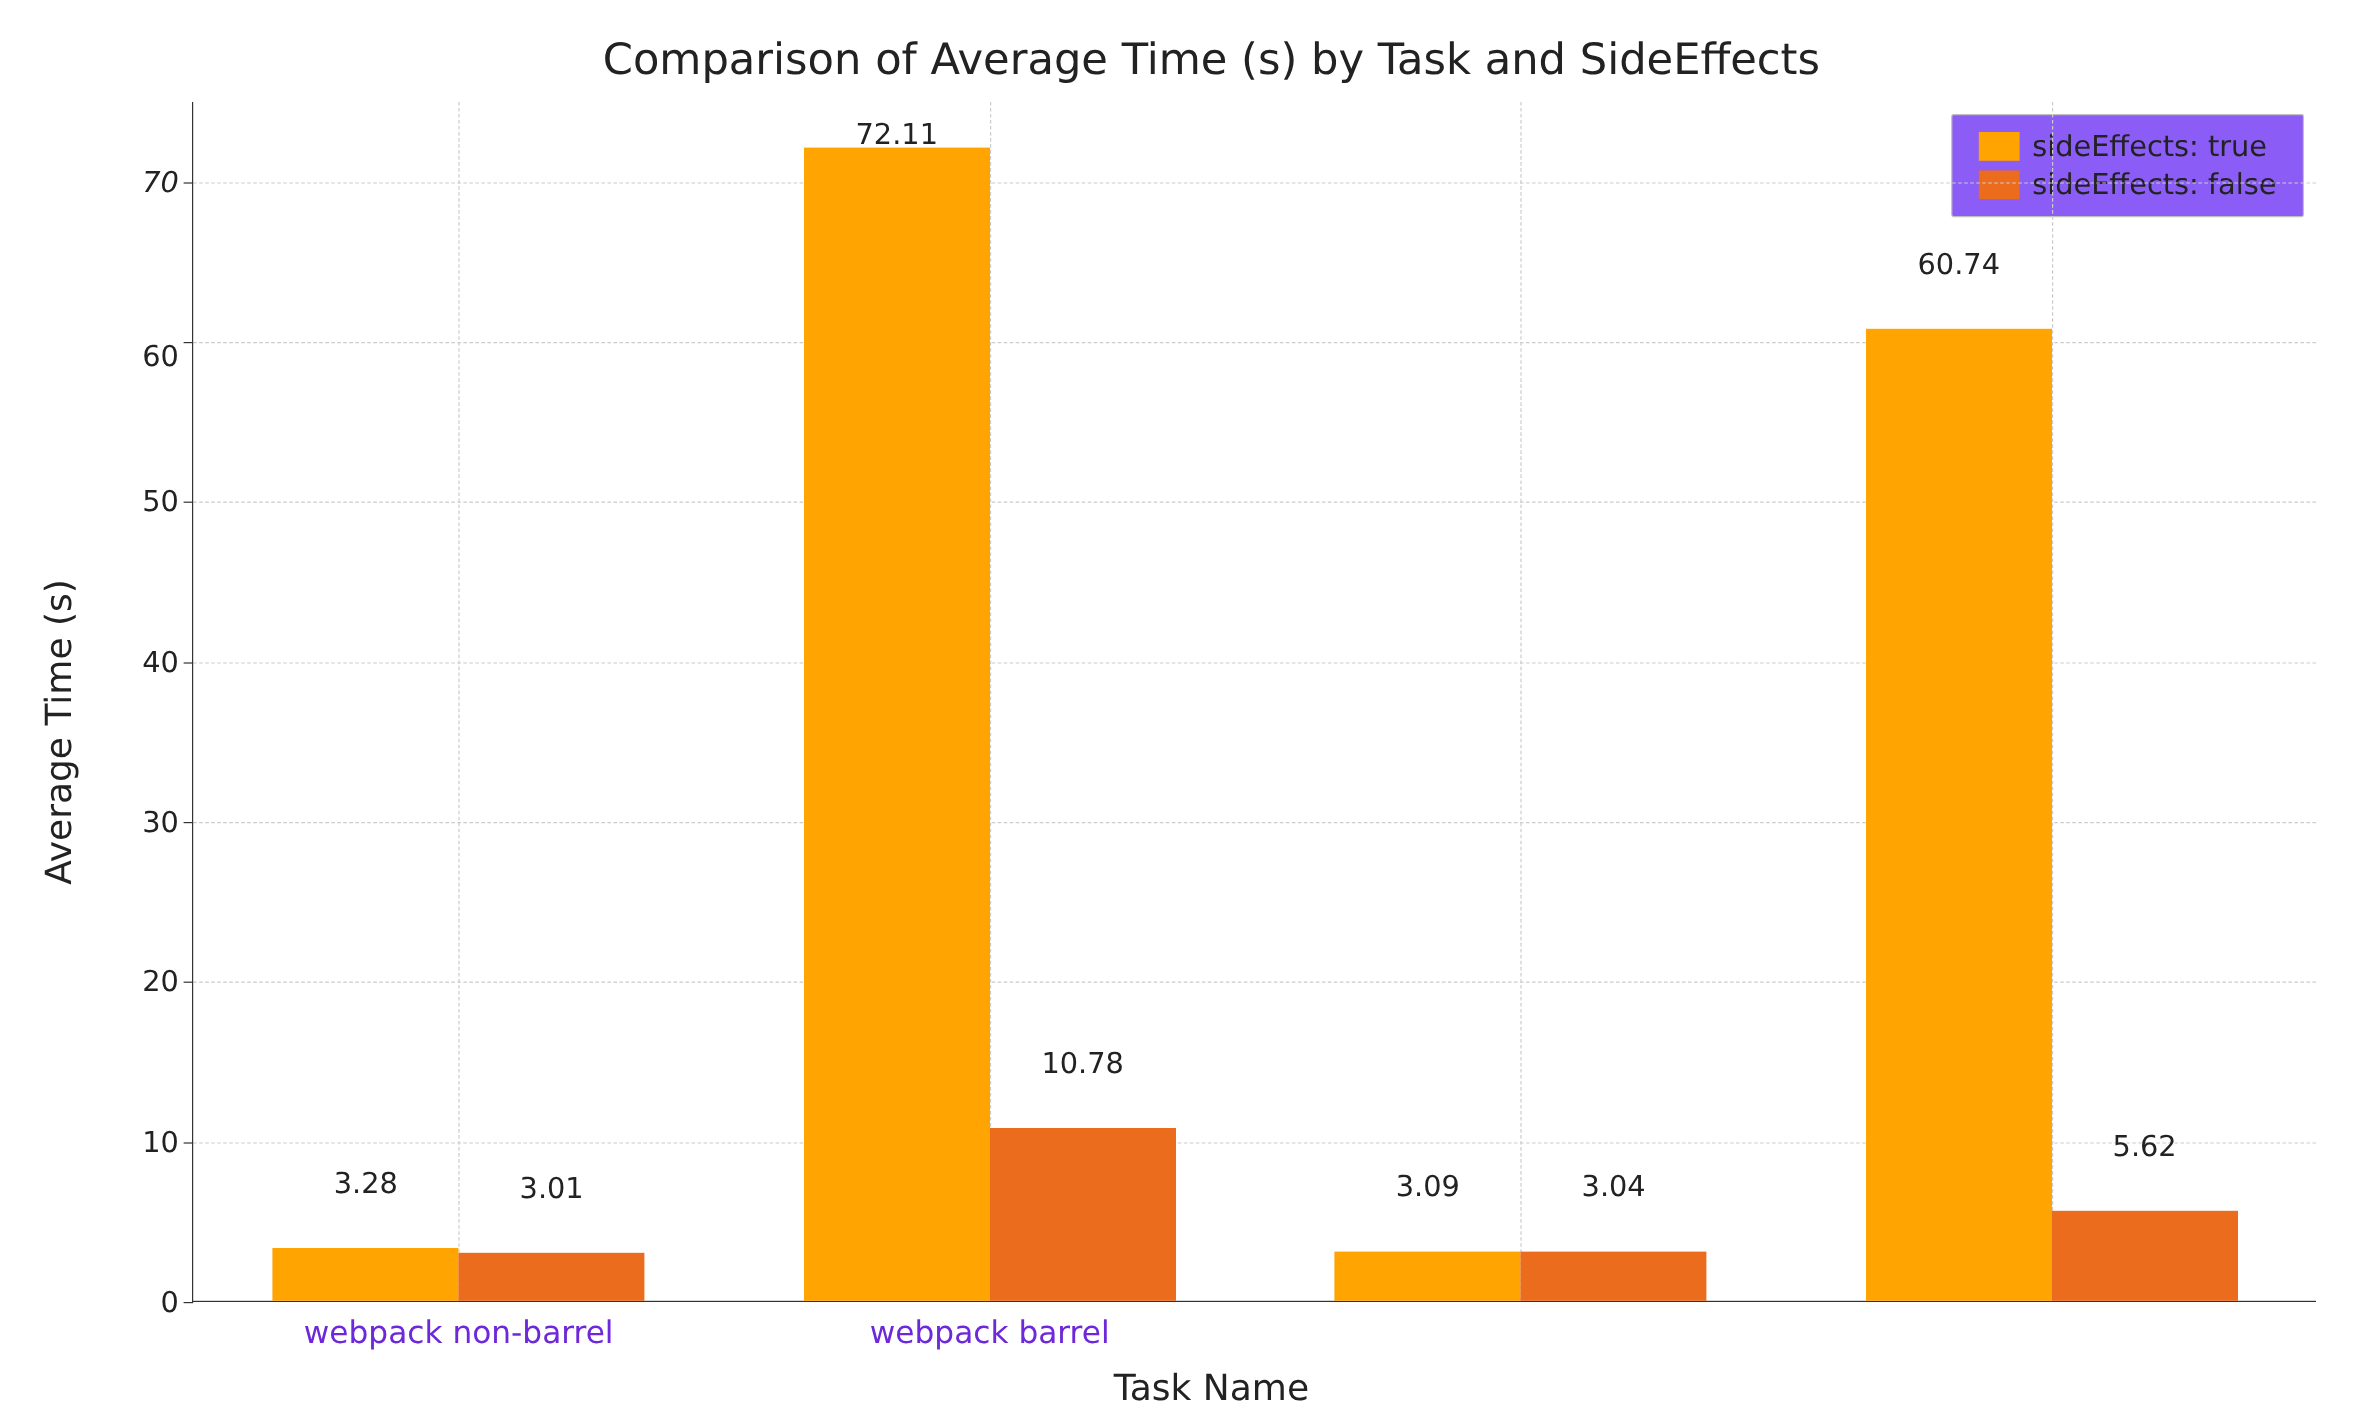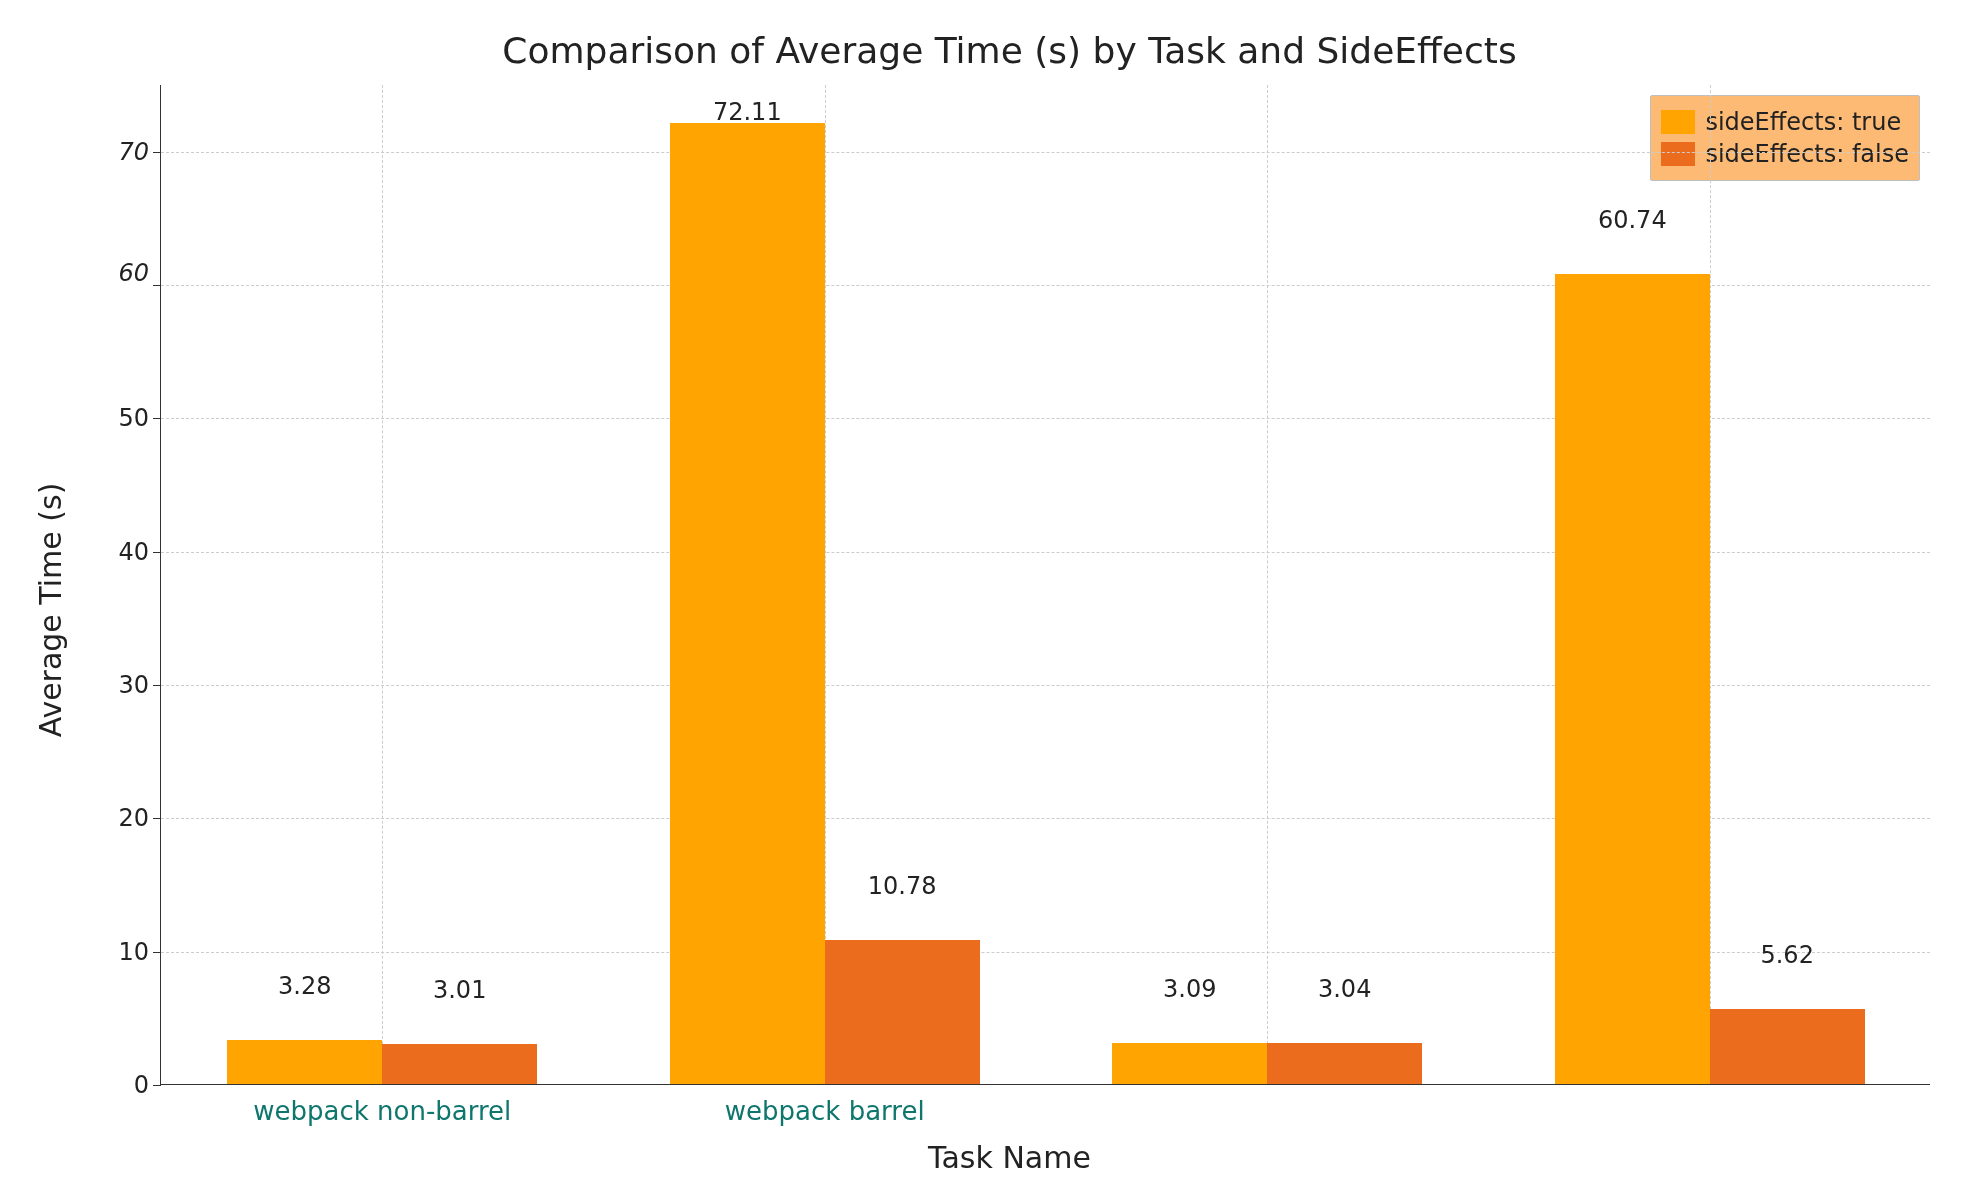--- a/index.html
+++ b/index.html
@@ -58,21 +58,21 @@
     position: absolute;
     left: -8px;
     width: 8px;
     border-top: 1.5px solid #333;
   }
   .x-cat-label {
     position: absolute;
     top: 100%;
     padding-top: 12px;
     font-size: 26px;
-    color: #0f766e;
+    color: #6d28d9;
     transform: translateX(-50%);
     white-space: nowrap;
   }
   .xlabel {
     position: absolute;
     bottom: 25px;
     width: 100%;
     text-align: center;
     font-size: 30px;
     color: #222;
@@ -95,24 +95,24 @@
     font-size: 24px;
     color: #222;
     transform: translate(-50%, -100%);
     padding-bottom: 6px;
     white-space: nowrap;
   }
   .legend {
     position: absolute;
     right: 10px;
     top: 10px;
-    background: #fdba74;
+    background: #8b5cf6;
     border: 1.5px solid #bfbfbf;
     border-radius: 2px;
-    padding: 10px 10px;
+    padding: 10px 22px;
     font-size: 24px;
     color: #222;
   }
   .legend-row {
     display: flex;
     align-items: center;
     gap: 10px;
     padding: 2px 0;
   }
   .legend-swatch {
@@ -150,21 +150,21 @@
       <div class="grid-line-h" style="top: 600px;"></div>
       <div class="y-tick" style="top: 600px;">30</div>
       <div class="y-tick-mark" style="top: 600px;"></div>
       <div class="grid-line-h" style="top: 466.667px;"></div>
       <div class="y-tick" style="top: 466.667px;">40</div>
       <div class="y-tick-mark" style="top: 466.667px;"></div>
       <div class="grid-line-h" style="top: 333.333px;"></div>
       <div class="y-tick" style="top: 333.333px;">50</div>
       <div class="y-tick-mark" style="top: 333.333px;"></div>
       <div class="grid-line-h" style="top: 200px;"></div>
-      <div class="y-tick" style="top: 188px; font-style: italic;">60</div>
+      <div class="y-tick" style="top: 212px;">60</div>
       <div class="y-tick-mark" style="top: 200px;"></div>
       <div class="grid-line-h" style="top: 66.6667px;"></div>
       <div class="y-tick" style="top: 66.6667px; font-style: italic;">70</div>
       <div class="y-tick-mark" style="top: 66.6667px;"></div>
       <div class="grid-line-v" style="left: 221.25px;"></div>
       <div class="x-cat-label" style="left: 221.25px;">webpack non-barrel</div>
       <div class="grid-line-v" style="left: 663.75px;"></div>
       <div class="x-cat-label" style="left: 663.75px;">webpack barrel</div>
       <div class="grid-line-v" style="left: 1106.25px;"></div>
       <div class="grid-line-v" style="left: 1548.75px;"></div>

